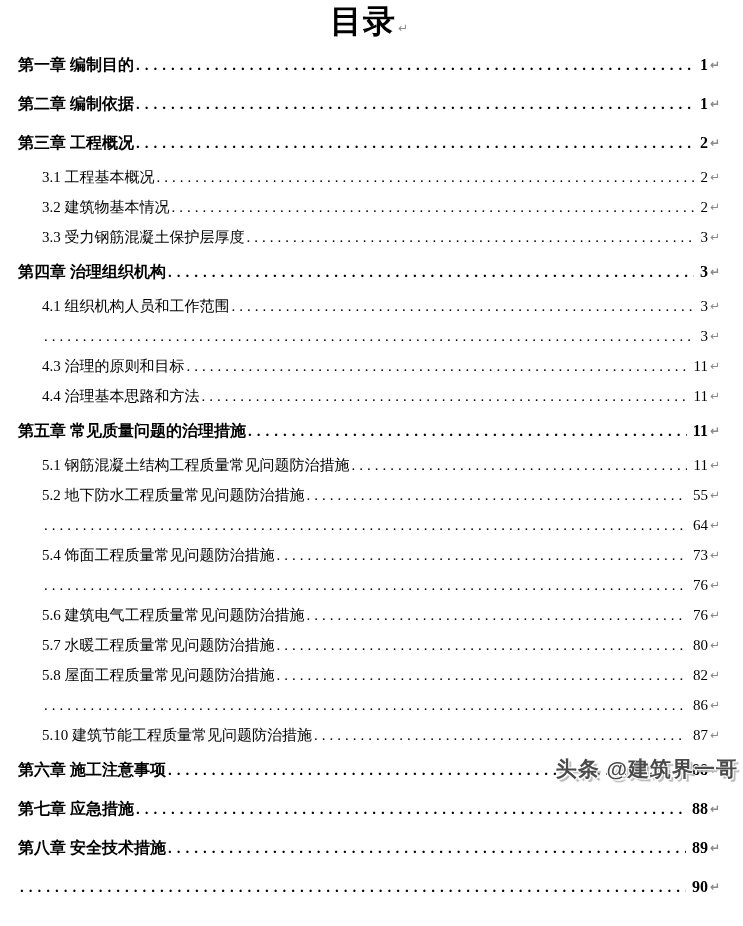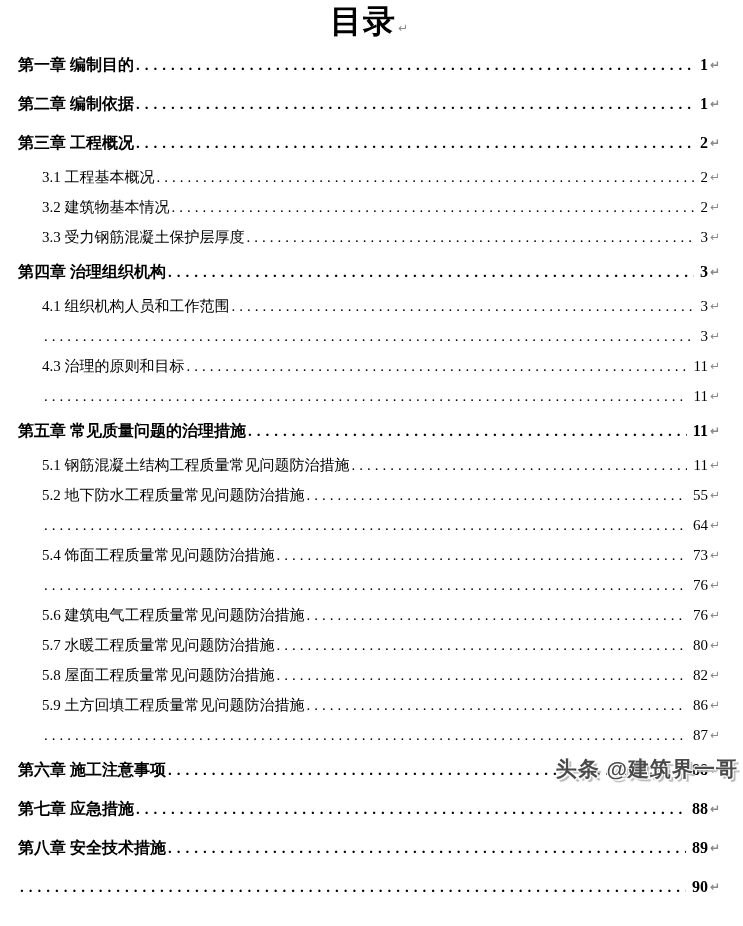--- a/index.html
+++ b/index.html
@@ -149,20 +149,21 @@
         <span class="toc-page">3</span>
         <span class="para-mark">↵</span>
       </div>
       <div class="toc-row sub">
         <span class="toc-label">4.3 治理的原则和目标</span>
         <span class="leader">......................................................................................................................................................</span>
         <span class="toc-page">11</span>
         <span class="para-mark">↵</span>
       </div>
       <div class="toc-row sub">
+        <span class="toc-label">4.4 治理基本思路和方法</span>
         <span class="leader">......................................................................................................................................................</span>
         <span class="toc-page">11</span>
         <span class="para-mark">↵</span>
       </div>
       <div class="toc-row chapter">
         <span class="toc-label">第五章 常见质量问题的治理措施</span>
         <span class="leader">......................................................................................................................................................</span>
         <span class="toc-page">11</span>
         <span class="para-mark">↵</span>
       </div>
@@ -206,26 +207,26 @@
         <span class="toc-page">80</span>
         <span class="para-mark">↵</span>
       </div>
       <div class="toc-row sub">
         <span class="toc-label">5.8 屋面工程质量常见问题防治措施</span>
         <span class="leader">......................................................................................................................................................</span>
         <span class="toc-page">82</span>
         <span class="para-mark">↵</span>
       </div>
       <div class="toc-row sub">
-        <span class="toc-label">5.9 土方回填工程质量常见问题防治措施</span>
         <span class="leader">......................................................................................................................................................</span>
         <span class="toc-page">86</span>
         <span class="para-mark">↵</span>
       </div>
       <div class="toc-row sub">
+        <span class="toc-label">5.10 建筑节能工程质量常见问题防治措施</span>
         <span class="leader">......................................................................................................................................................</span>
         <span class="toc-page">87</span>
         <span class="para-mark">↵</span>
       </div>
       <div class="toc-row chapter">
         <span class="toc-label">第六章 施工注意事项</span>
         <span class="leader">......................................................................................................................................................</span>
         <span class="toc-page">88</span>
         <span class="para-mark">↵</span>
       </div>

